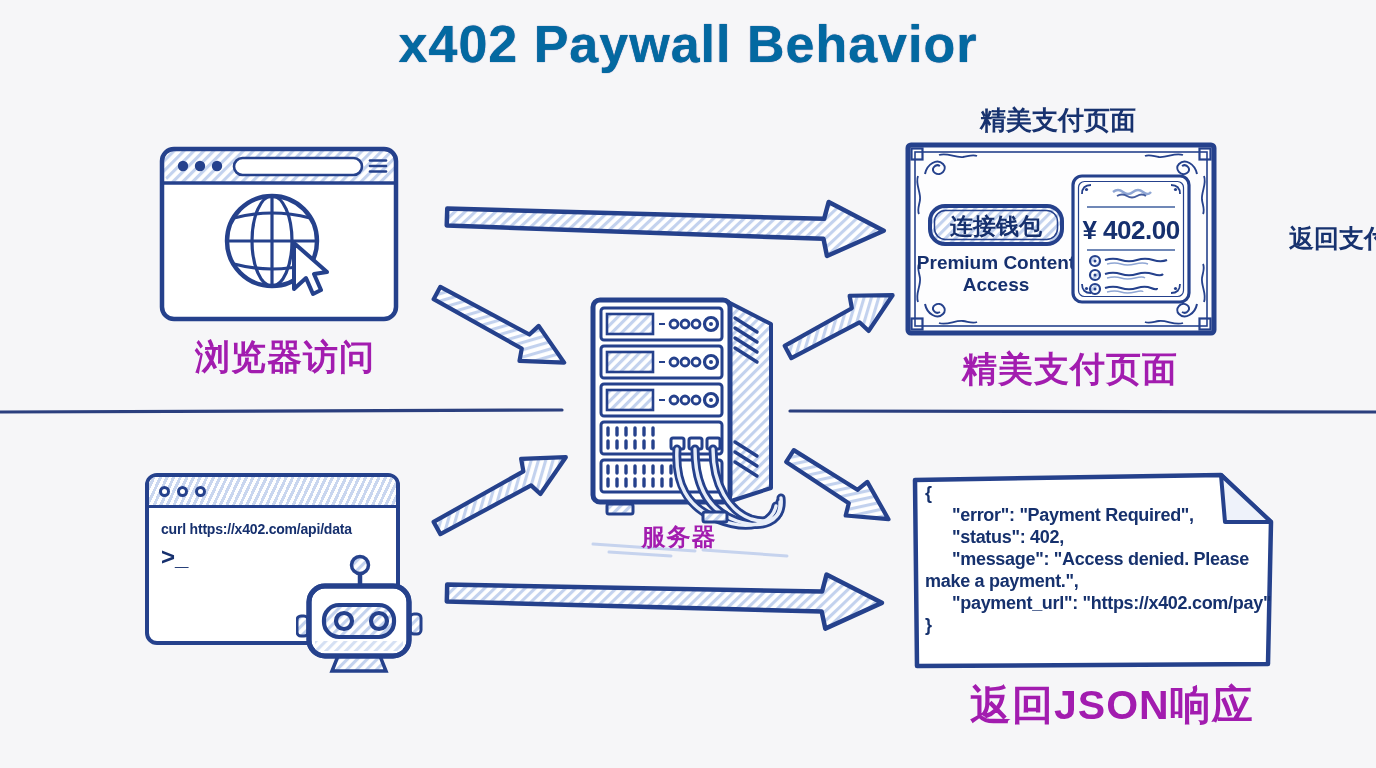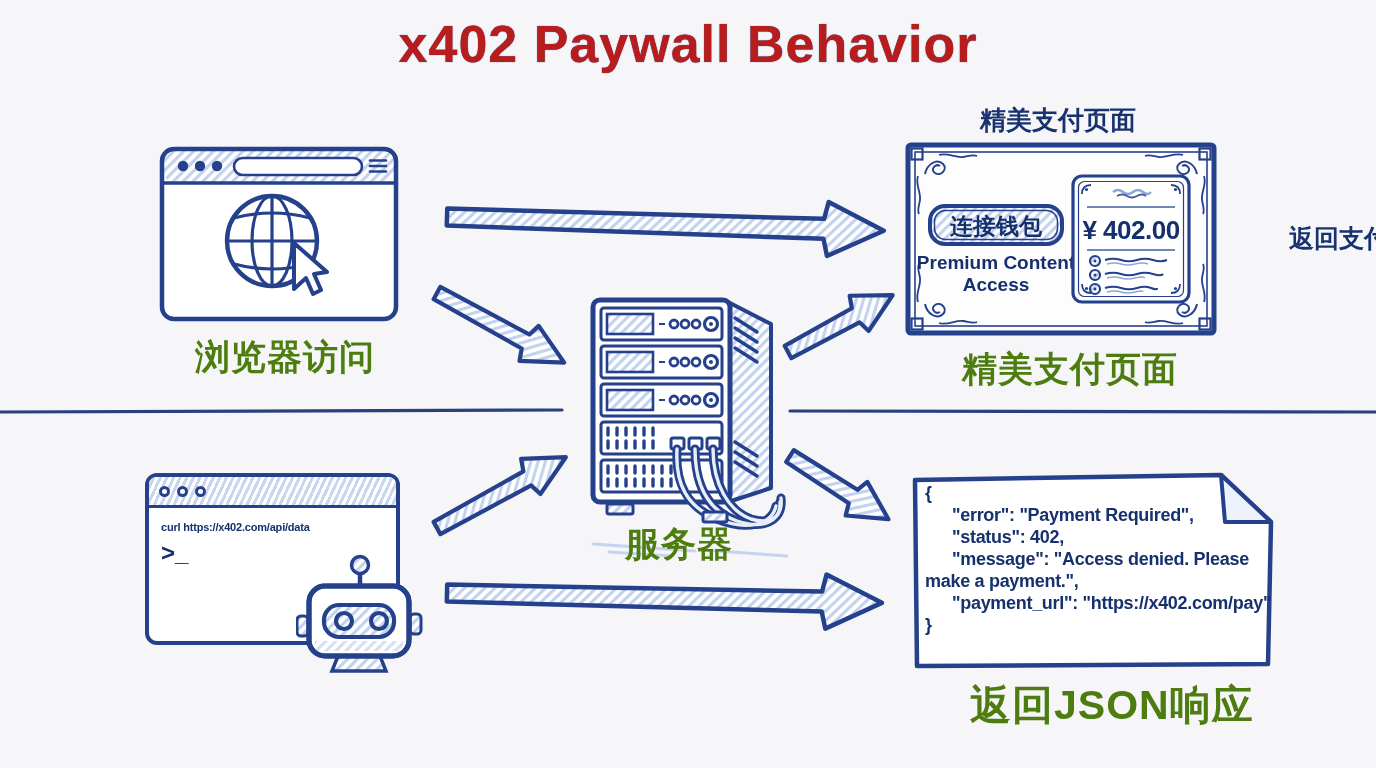--- a/index.html
+++ b/index.html
@@ -3,46 +3,46 @@
 <meta charset="utf-8">
 <style>
   html,body{margin:0;padding:0;background:#eef0f3;}
   #canvas{
     position:relative;width:1376px;height:768px;overflow:hidden;
     background:#f6f6f8;
     font-family:"Liberation Sans","DejaVu Sans",sans-serif;
   }
   .abs{position:absolute;}
   .cap{
-    font-weight:700;color:#4d7c0f;letter-spacing:1px;
+    font-weight:700;color:#a21caf;letter-spacing:1px;
     text-align:center;white-space:nowrap;
   }
   #title{
     left:0;top:14px;width:1376px;text-align:center;
-    font-size:52px;font-weight:800;color:#b91c1c;letter-spacing:1px;
+    font-size:52px;font-weight:800;color:#0369a1;letter-spacing:1px;
     text-shadow:0 0 1px #2b418a;z-index:3;
   }
   .ann{font-weight:700;color:#17326f;white-space:nowrap;}
   
   #terminal{
     left:145px;top:473px;width:255px;height:172px;z-index:2;
     background:#ffffff;border:4px solid #25418c;border-radius:12px;
     box-sizing:border-box;
   }
   #terminal .bar{
     height:28px;border-bottom:3px solid #25418c;border-radius:7px 7px 0 0;
     background:repeating-linear-gradient(115deg,#ffffff 0 3px,#c9d6ef 3px 6px);
     display:flex;align-items:center;padding-left:10px;gap:7px;
   }
   #terminal .dot{
     width:11px;height:11px;border-radius:50%;
     background:#ffffff;border:3px solid #25418c;box-sizing:border-box;
   }
   #terminal .body{padding:13px 10px 0 12px;}
-  .cmd{font-size:11px;font-weight:700;color:#16306e;letter-spacing:-0.2px;white-space:nowrap;}
+  .cmd{font-size:14px;font-weight:700;color:#16306e;letter-spacing:-0.2px;white-space:nowrap;}
   .prompt{font-size:24px;font-weight:700;color:#16306e;margin-top:6px;}
   
   #jsondoc{left:905px;top:468px;width:372px;height:202px;z-index:2;}
   #jsondoc .lines{
     position:absolute;left:20px;top:14px;width:346px;
     font-size:18px;font-weight:700;color:#16316d;line-height:22px;
     letter-spacing:-0.3px;
   }
   #jsondoc .ln{white-space:nowrap;}
   #jsondoc .ind{padding-left:27px;}
@@ -236,21 +236,21 @@
       <path d="M120,157 C120,195 134,219 162,229 C189,238 206,229 205,210" stroke="#25418c" stroke-width="9"></path>
       <path d="M138,157 C138,193 154,219 176,227 C196,233 208,225 206,206" stroke="#25418c" stroke-width="9"></path>
       <path d="M102,157 C100,192 112,215 142,227 C172,239 197,233 201,214" stroke="#e8eef9" stroke-width="3.4"></path>
       <path d="M120,157 C120,195 134,219 162,229 C189,238 206,229 205,210" stroke="#e8eef9" stroke-width="3.4"></path>
       <path d="M138,157 C138,193 154,219 176,227 C196,233 208,225 206,206" stroke="#e8eef9" stroke-width="3.4"></path>
     </g>
 
     <rect x="32" y="212" width="26" height="10" rx="2" fill="url(#hS)" stroke="#25418c" stroke-width="3"></rect>
     <rect x="128" y="220" width="24" height="10" rx="2" fill="url(#hS)" stroke="#25418c" stroke-width="3"></rect>
   </svg>
-  <div class="abs cap" style="left:559px;top:521px;width:240px;font-size:35px;z-index:3">服务器</div>
+  <div class="abs cap" style="left:559px;top:521px;width:240px;font-size:24px;z-index:3">服务器</div>
 
   <div class="abs ann" style="left:958px;top:103px;width:200px;font-size:26px;text-align:center;z-index:3">精美支付页面</div>
   <div class="abs ann" style="left:1289px;top:222px;font-size:25px;z-index:3">返回支付页面</div>
 
   <svg class="abs" style="left:903px;top:140px;z-index:2" width="316" height="198" viewBox="0 0 316 198">
     <defs>
       <pattern id="hP" patternUnits="userSpaceOnUse" width="7" height="7" patternTransform="rotate(45)">
         <rect width="7" height="7" fill="#ffffff"></rect>
         <rect width="3.1" height="7" fill="#c3d2ee"></rect>
       </pattern>

